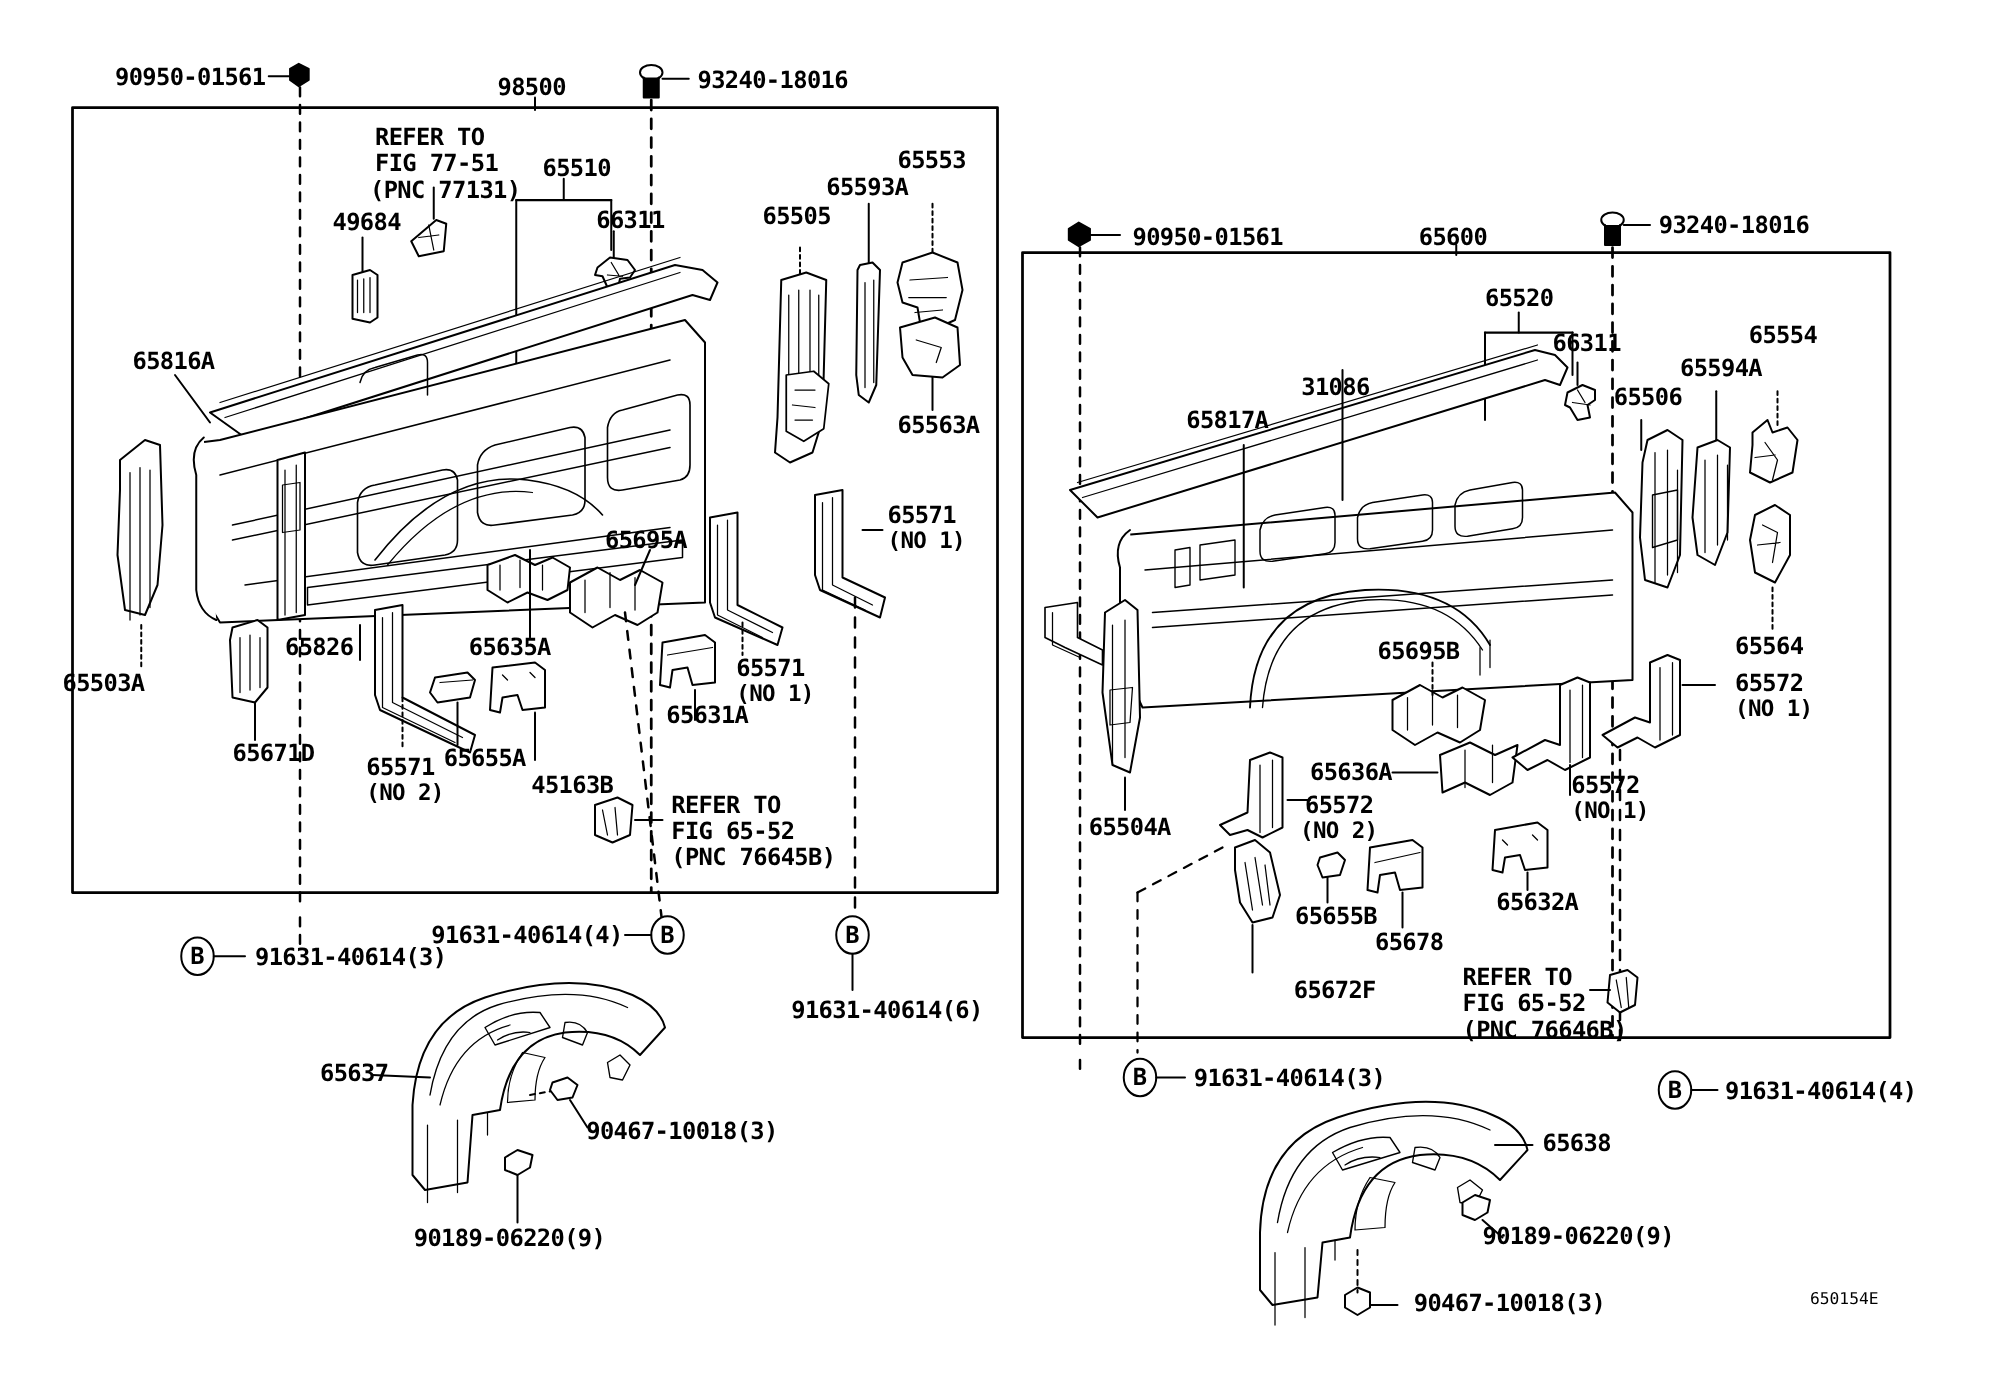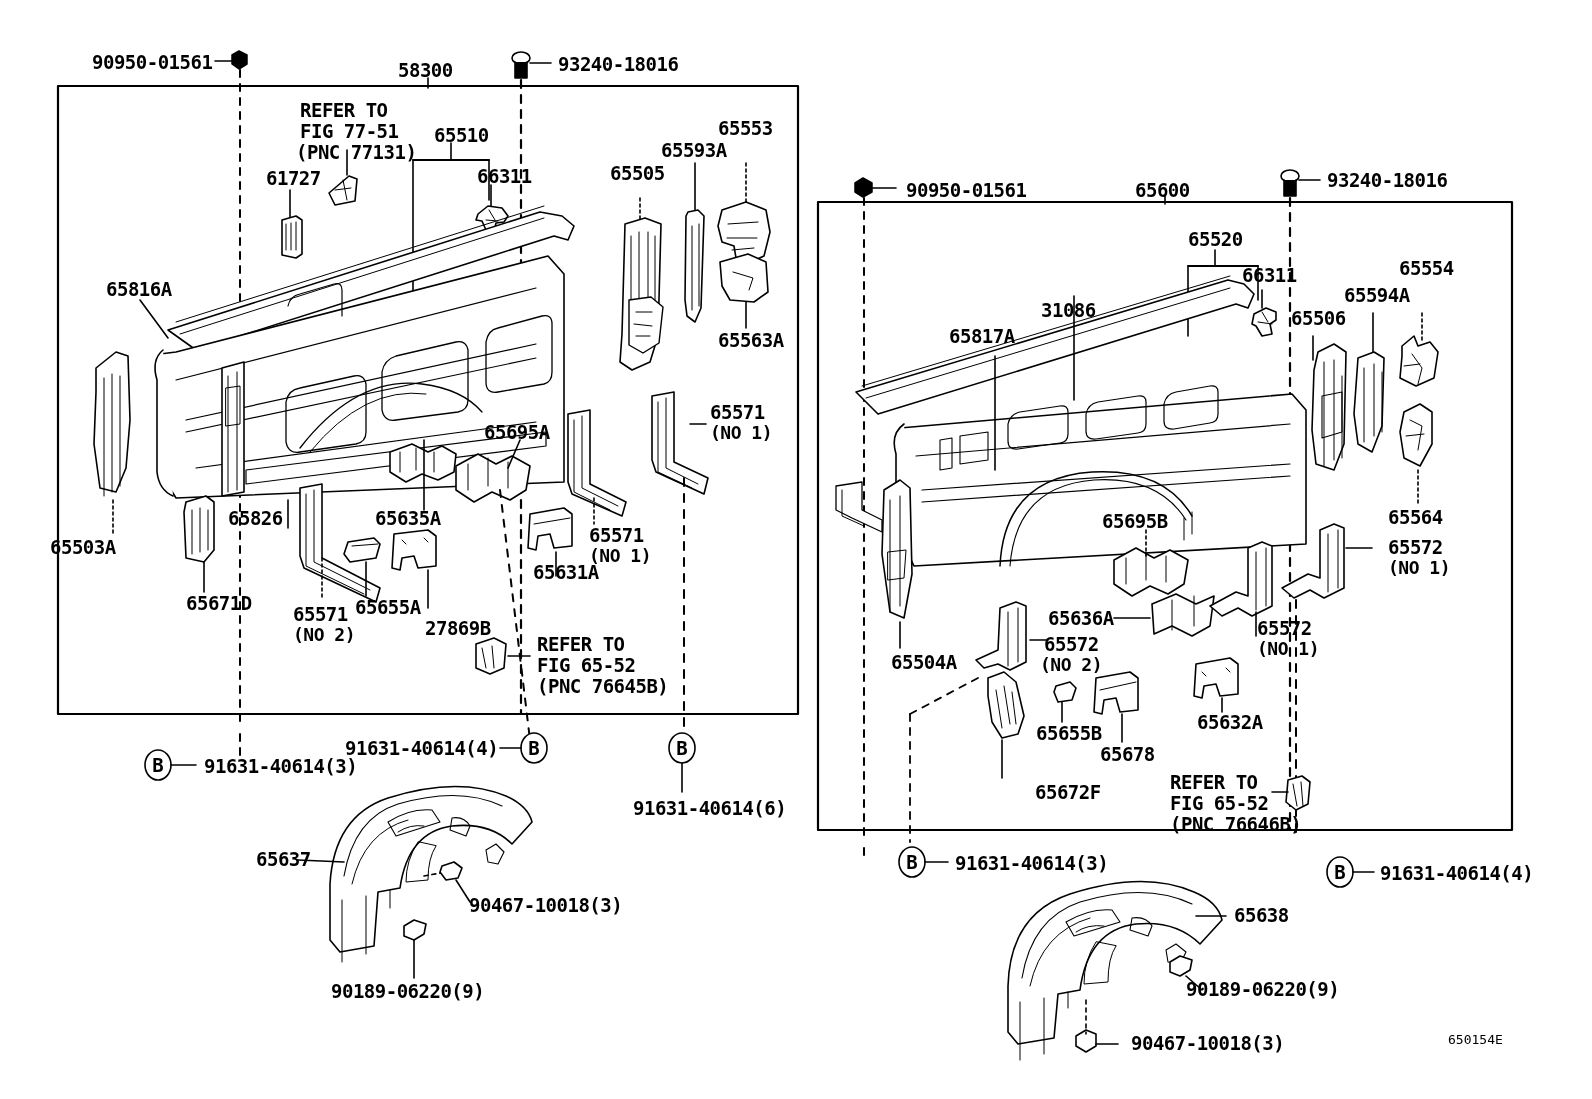--- a/index.html
+++ b/index.html
@@ -301,43 +301,43 @@
   <path d="M1170 962 l10 -6 l12 4 l-2 10 l-10 6 l-10 -4 z" fill="#fff"></path>
   <line x1="1186" y1="976" x2="1202" y2="990"></line>
   <path d="M1076 1036 l10 -6 l10 4 l0 12 l-10 6 l-10 -6 z" fill="#fff"></path>
   <line x1="1096" y1="1044" x2="1118" y2="1044"></line>
   <line x1="1086" y1="1000" x2="1086" y2="1034" stroke-dasharray="4 4"></line>
 
   </g>
 </svg>
 
 <div class="lbl" style="left:92px;top:52px;">90950-01561</div>
-<div class="lbl" style="left:398px;top:60px;">58300</div>
+<div class="lbl" style="left:398px;top:60px;">98500</div>
 <div class="lbl" style="left:558px;top:54px;">93240-18016</div>
 
 <div class="lbl multi" style="left:300px;top:100px;">REFER TO</div>
 <div class="lbl multi" style="left:300px;top:121px;">FIG 77-51</div>
 <div class="lbl multi" style="left:296px;top:142px;">(PNC 77131)</div>
 
-<div class="lbl" style="left:266px;top:168px;">61727</div>
+<div class="lbl" style="left:266px;top:168px;">49684</div>
 <div class="lbl" style="left:434px;top:125px;">65510</div>
 <div class="lbl" style="left:477px;top:166px;">66311</div>
 <div class="lbl" style="left:610px;top:163px;">65505</div>
 <div class="lbl" style="left:661px;top:140px;">65593A</div>
 <div class="lbl" style="left:718px;top:118px;">65553</div>
 <div class="lbl" style="left:718px;top:330px;">65563A</div>
 <div class="lbl" style="left:106px;top:279px;">65816A</div>
 <div class="lbl" style="left:50px;top:537px;">65503A</div>
 <div class="lbl" style="left:228px;top:508px;">65826</div>
 <div class="lbl" style="left:186px;top:593px;">65671D</div>
 <div class="lbl" style="left:293px;top:604px;">65571</div>
 <div class="lbl sm" style="left:293px;top:625px;">(NO 2)</div>
 <div class="lbl" style="left:375px;top:508px;">65635A</div>
 <div class="lbl" style="left:355px;top:597px;">65655A</div>
-<div class="lbl" style="left:425px;top:618px;">27869B</div>
+<div class="lbl" style="left:425px;top:618px;">45163B</div>
 <div class="lbl" style="left:484px;top:422px;">65695A</div>
 <div class="lbl" style="left:533px;top:562px;">65631A</div>
 <div class="lbl" style="left:589px;top:525px;">65571</div>
 <div class="lbl sm" style="left:589px;top:546px;">(NO 1)</div>
 <div class="lbl" style="left:710px;top:402px;">65571</div>
 <div class="lbl sm" style="left:710px;top:423px;">(NO 1)</div>
 
 <div class="lbl multi" style="left:537px;top:634px;">REFER TO</div>
 <div class="lbl multi" style="left:537px;top:655px;">FIG 65-52</div>
 <div class="lbl multi" style="left:537px;top:676px;">(PNC 76645B)</div>
@@ -374,21 +374,21 @@
 <div class="lbl" style="left:949px;top:326px;">65817A</div>
 <div class="lbl" style="left:1388px;top:507px;">65564</div>
 <div class="lbl" style="left:1388px;top:537px;">65572</div>
 <div class="lbl sm" style="left:1388px;top:558px;">(NO 1)</div>
 <div class="lbl" style="left:1102px;top:511px;">65695B</div>
 <div class="lbl" style="left:1257px;top:618px;">65572</div>
 <div class="lbl sm" style="left:1257px;top:639px;">(NO 1)</div>
 <div class="lbl" style="left:1048px;top:608px;">65636A</div>
 <div class="lbl" style="left:1044px;top:634px;">65572</div>
 <div class="lbl sm" style="left:1040px;top:655px;">(NO 2)</div>
-<div class="lbl" style="left:871px;top:652px;margin-left:20px;">65504A</div>
+<div class="lbl" style="left:871px;top:652px;">65504A</div>
 <div class="lbl" style="left:1036px;top:723px;">65655B</div>
 <div class="lbl" style="left:1100px;top:744px;">65678</div>
 <div class="lbl" style="left:1197px;top:712px;">65632A</div>
 <div class="lbl" style="left:988px;top:782px;margin-left:47px;">65672F</div>
 
 <div class="lbl multi" style="left:1170px;top:772px;">REFER TO</div>
 <div class="lbl multi" style="left:1170px;top:793px;">FIG 65-52</div>
 <div class="lbl multi" style="left:1170px;top:814px;">(PNC 76646B)</div>
 
 <div class="bcirc" style="left:899px;top:847px;">

